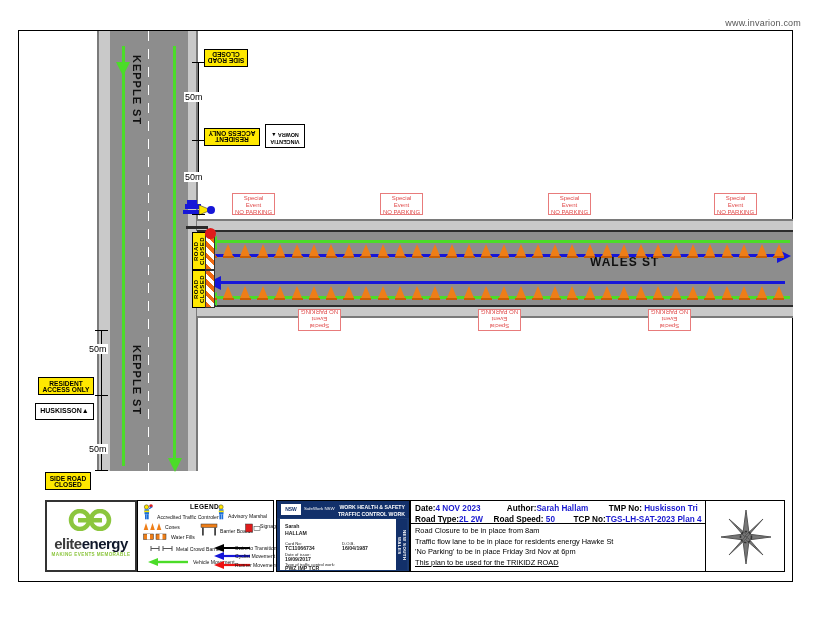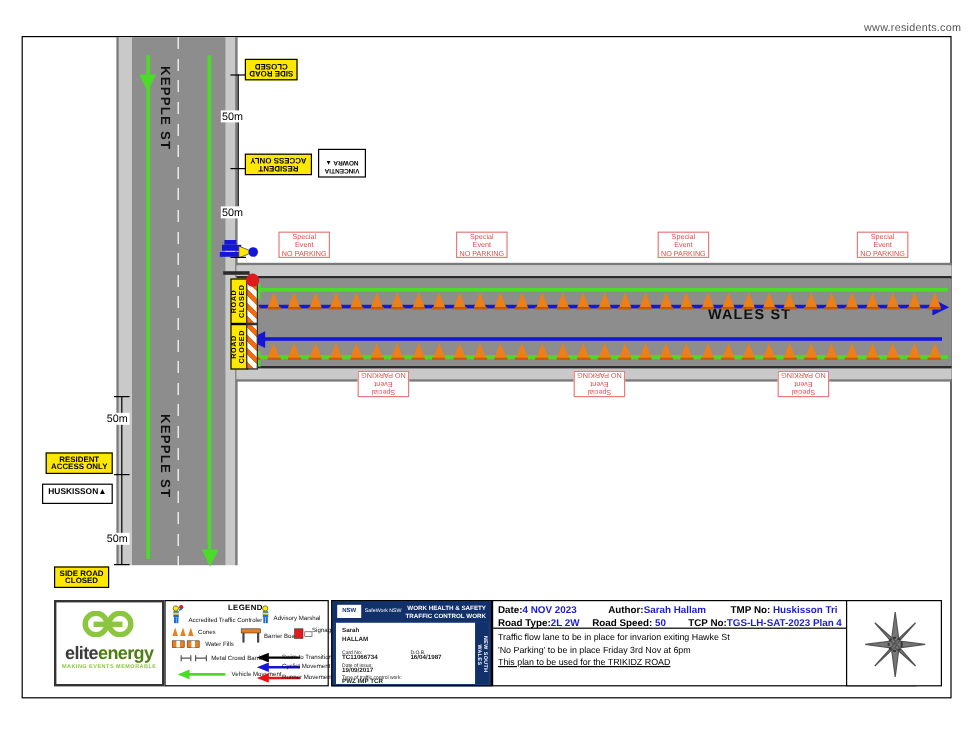--- a/index.html
+++ b/index.html
@@ -99,21 +99,21 @@
   .inf-row{font-size:8.2px;font-weight:bold;white-space:nowrap;line-height:1.35;}
   .inf-val{color:#1a1ad0;}
   #comments{position:absolute;left:4px;top:25px;font-size:7.4px;line-height:1.42;}
   #comments .c-head{font-weight:bold;}
   #comments .c-underline{text-decoration:underline;}
   #compass-block{left:705px;top:500px;width:80px;height:72px;}
 </style>
 </head>
 <body>
 
-<div class="abs" id="watermark">www.residents.com</div>
+<div class="abs" id="watermark">www.invarion.com</div>
 
 <div class="abs" id="plan-frame"></div>
 
 <div class="abs road-edge" id="kepple-edge-l"></div>
 <div class="abs road-edge" id="kepple-edge-r"></div>
 <div class="abs road" id="kepple-road"></div>
 <div class="abs" id="kepple-line-a"></div>
 <div class="abs" id="kepple-line-b"></div>
 <div class="abs" id="kepple-line-c"></div>
 <div class="abs" id="kepple-centre"></div>
@@ -388,21 +388,21 @@
 <div class="dim-label" style="left:88px;top:344px;">50m</div>
 <div class="dim-label" style="left:88px;top:444px;">50m</div>
 
 <div class="block" id="logo-block">
   <div style="text-align:center;padding-top:7px;">
     <svg width="52" height="22" viewBox="0 0 52 22">
       <circle cx="15" cy="11" r="9" fill="none" stroke="#8cc63e" stroke-width="4.5"></circle>
       <circle cx="35" cy="11" r="9" fill="none" stroke="#8cc63e" stroke-width="4.5"></circle>
       <rect x="13" y="9" width="24" height="4.5" fill="#8cc63e"></rect>
     </svg>
-    <div id="logo-word"><span class="lite">elite</span><span style="color:#4d7c0f;">energy</span></div>
+    <div id="logo-word"><span class="lite">elite</span><span style="color:#0f172a;">energy</span></div>
     <div id="logo-tag">MAKING EVENTS MEMORABLE</div>
   </div>
 </div>
 
 <div class="block" id="legend-block">
   <div id="legend-title">LEGEND</div>
 
   <svg style="position:absolute;left:4px;top:3px;" width="13" height="16" viewBox="0 0 13 16">
     <circle cx="4.5" cy="3" r="2.2" fill="#ffe800" stroke="#333" stroke-width=".5"></circle>
     <circle cx="9" cy="2" r="1.8" fill="#e01b1b"></circle>
@@ -520,21 +520,22 @@
     </div>
     <div class="inf-row">
       <span>Road Type:</span><span class="inf-val">2L 2W</span>
       <span style="display:inline-block;width:6px;"></span>
       <span>Road Speed:</span> <span class="inf-val">50</span>
       <span style="display:inline-block;width:14px;"></span>
       <span>TCP No:</span><span class="inf-val">TGS-LH-SAT-2023 Plan 4</span>
     </div>
   </div>
   <div id="comments">
-    <div>Traffic flow lane to be in place for invarion exiting Hawke St</div>
+    <div>Road Closure to be in place from 8am</div>
+    <div>Traffic flow lane to be in place for residents energy Hawke St</div>
     <div>'No Parking' to be in place Friday 3rd Nov at 6pm</div>
     <div class="c-underline">This plan to be used for the TRIKIDZ ROAD</div>
   </div>
 </div>
 
 <div class="block" id="compass-block">
   <svg style="position:absolute;left:14px;top:8px;" width="52" height="56" viewBox="0 0 52 56">
     <g stroke="#555" stroke-width="1" fill="#777">
       <polygon points="26,1 29,24 26,28 23,24"></polygon>
       <polygon points="26,55 29,32 26,28 23,32"></polygon>

